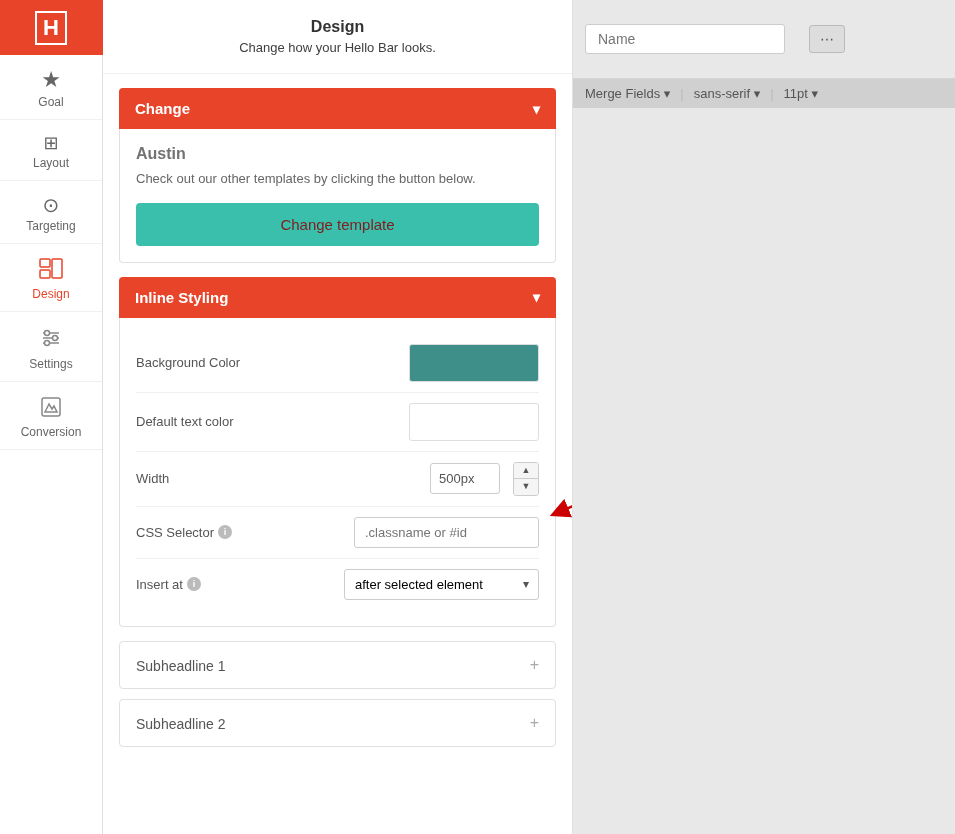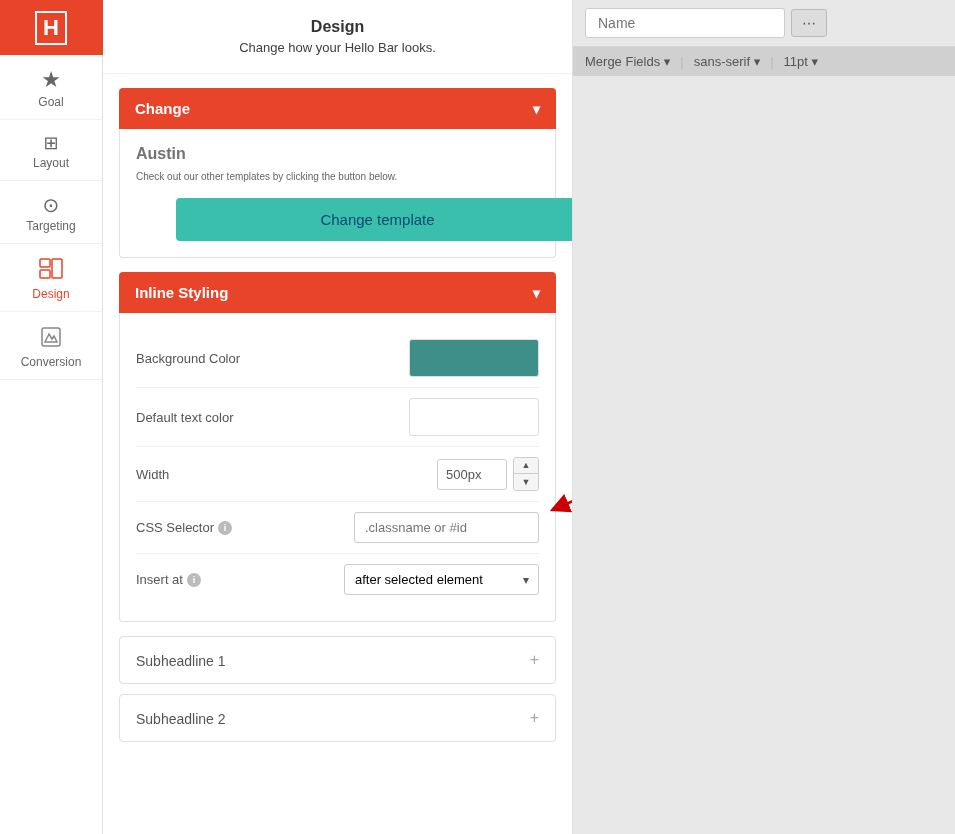--- a/index.html
+++ b/index.html
@@ -107,36 +107,35 @@
       background: #fff;
     }
 
     .theme-name {
       font-size: 16px;
       font-weight: bold;
       color: #737373;
       margin-bottom: 6px;
     }
     .theme-desc {
-      font-size: 10px;
+      font-size: 13px;
       color: #666;
       margin-bottom: 14px;
       line-height: 1.5;
     }
     .change-template-btn {
       background: #3bbfad;
-      color: #0c4a6e;
+      color: #7f1d1d;
       border: none;
       border-radius: 4px;
       padding: 13px 0;
       width: 100%;
       font-size: 15px;
       cursor: pointer;
       text-align: center;
-      margin-left: 40px;
     }
 
     
     .form-row {
       display: flex;
       align-items: center;
       padding: 10px 0;
       border-bottom: 1px solid #f0f0f0;
     }
     .form-row:last-child { border-bottom: none; }
@@ -144,21 +143,21 @@
       font-size: 13px;
       color: #555;
       flex: 1;
       display: flex;
       align-items: center;
       gap: 4px;
     }
     .form-control-area {
       display: flex;
       align-items: center;
-      gap: 6px;
+      gap: 13px;
       margin-left: 36px;
     }
     .color-swatch {
       width: 130px;
       height: 38px;
       border-radius: 3px;
       border: 1px solid #ddd;
       cursor: pointer;
     }
     .color-swatch.teal { background: #3e8e8a; }
@@ -277,22 +276,22 @@
       flex: 1;
       background: #f0f0f0;
       display: flex;
       flex-direction: column;
     }
     .preview-toolbar {
       background: #e8e8e8;
       border-bottom: 1px solid #d5d5d5;
       display: flex;
       align-items: center;
-      padding: 8px 12px;
-      gap: 6px;
+      padding: 24px 12px;
+      gap: 24px;
     }
     .preview-name-input {
       padding: 6px 12px;
       border: 1px solid #ccc;
       border-radius: 3px;
       font-size: 14px;
       color: #aaa;
       width: 200px;
       background: #fff;
     }
@@ -342,20 +341,33 @@
   </div>
   <div class="sidebar-item active">
     <div class="icon-area" style="font-size:20px;">
       <svg width="24" height="22" viewBox="0 0 24 22" fill="none">
         <rect x="1" y="1" width="10" height="8" rx="1" stroke="#e8442a" stroke-width="1.5" fill="none"></rect>
         <rect x="1" y="12" width="10" height="8" rx="1" stroke="#e8442a" stroke-width="1.5" fill="none"></rect>
         <rect x="13" y="1" width="10" height="19" rx="1" stroke="#e8442a" stroke-width="1.5" fill="none"></rect>
       </svg>
     </div>
     <span class="sidebar-item-label" style="color:#e8442a;">Design</span>
+  </div>
+  <div class="sidebar-item">
+    <div class="icon-area" style="font-size:20px;">
+      <svg width="24" height="24" viewBox="0 0 24 24" fill="none">
+        <line x1="4" y1="7" x2="20" y2="7" stroke="#888" stroke-width="1.5"></line>
+        <line x1="4" y1="12" x2="20" y2="12" stroke="#888" stroke-width="1.5"></line>
+        <line x1="4" y1="17" x2="20" y2="17" stroke="#888" stroke-width="1.5"></line>
+        <circle cx="8" cy="7" r="2.5" fill="white" stroke="#888" stroke-width="1.5"></circle>
+        <circle cx="16" cy="12" r="2.5" fill="white" stroke="#888" stroke-width="1.5"></circle>
+        <circle cx="8" cy="17" r="2.5" fill="white" stroke="#888" stroke-width="1.5"></circle>
+      </svg>
+    </div>
+    <span class="sidebar-item-label">Settings</span>
   </div>
   <div class="sidebar-item">
     <div class="icon-area" style="font-size:20px;">
       <svg width="22" height="22" viewBox="0 0 22 22" fill="none">
         <rect x="2" y="2" width="18" height="18" rx="2" stroke="#888" stroke-width="1.5" fill="none"></rect>
         <polygon points="5,16 9,8 12,13 14,10 17,16" stroke="#888" stroke-width="1.5" fill="none"></polygon>
       </svg>
     </div>
     <span class="sidebar-item-label">Conversion</span>
   </div>

